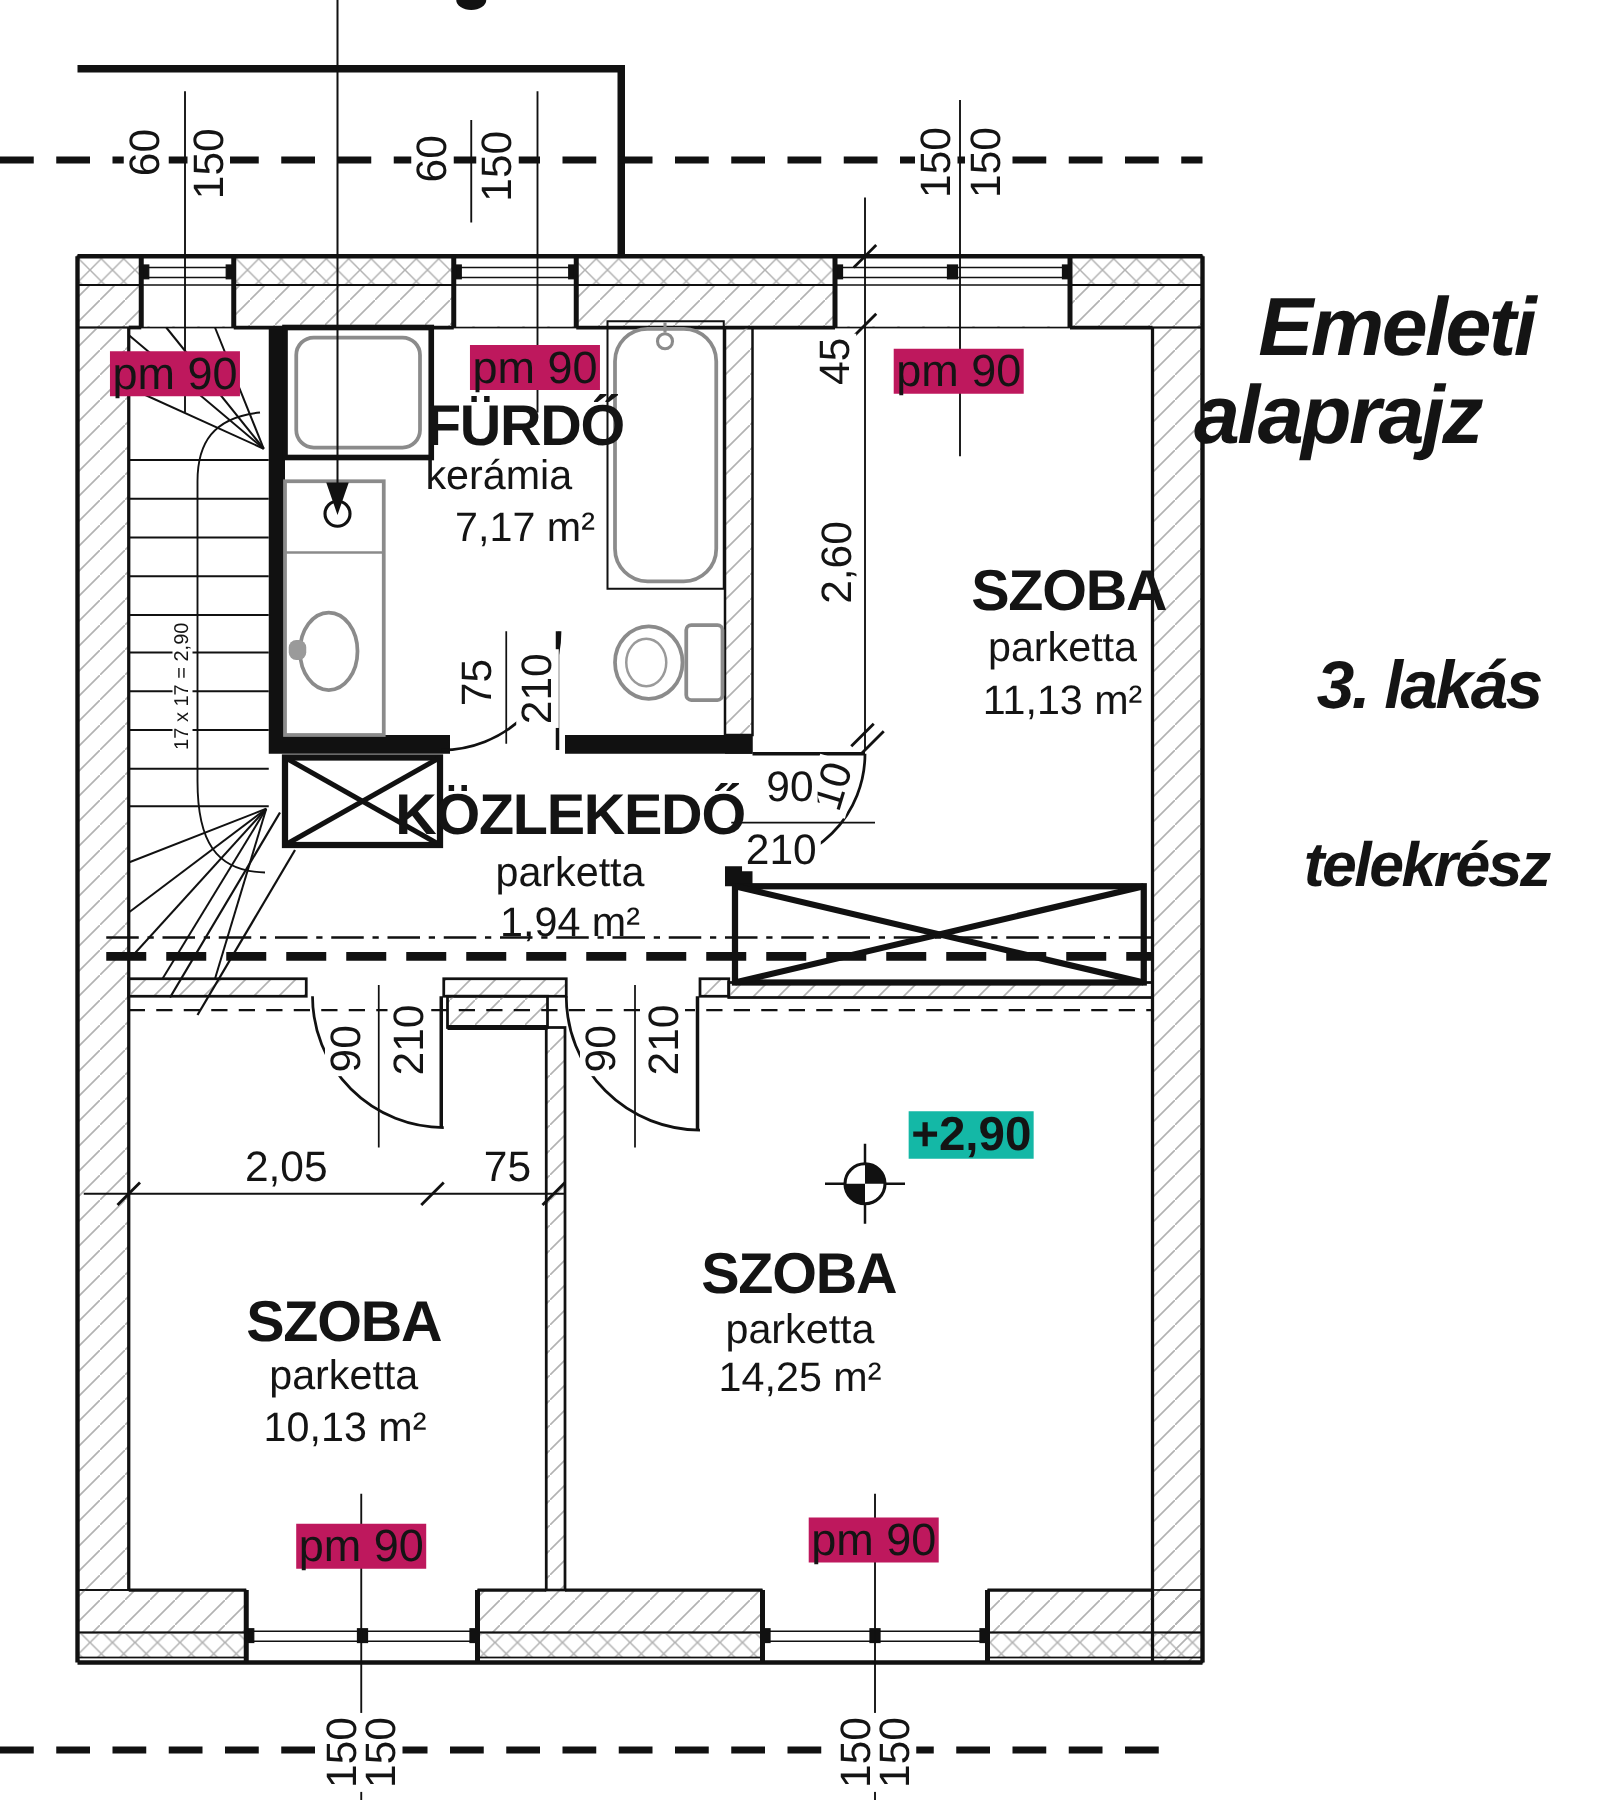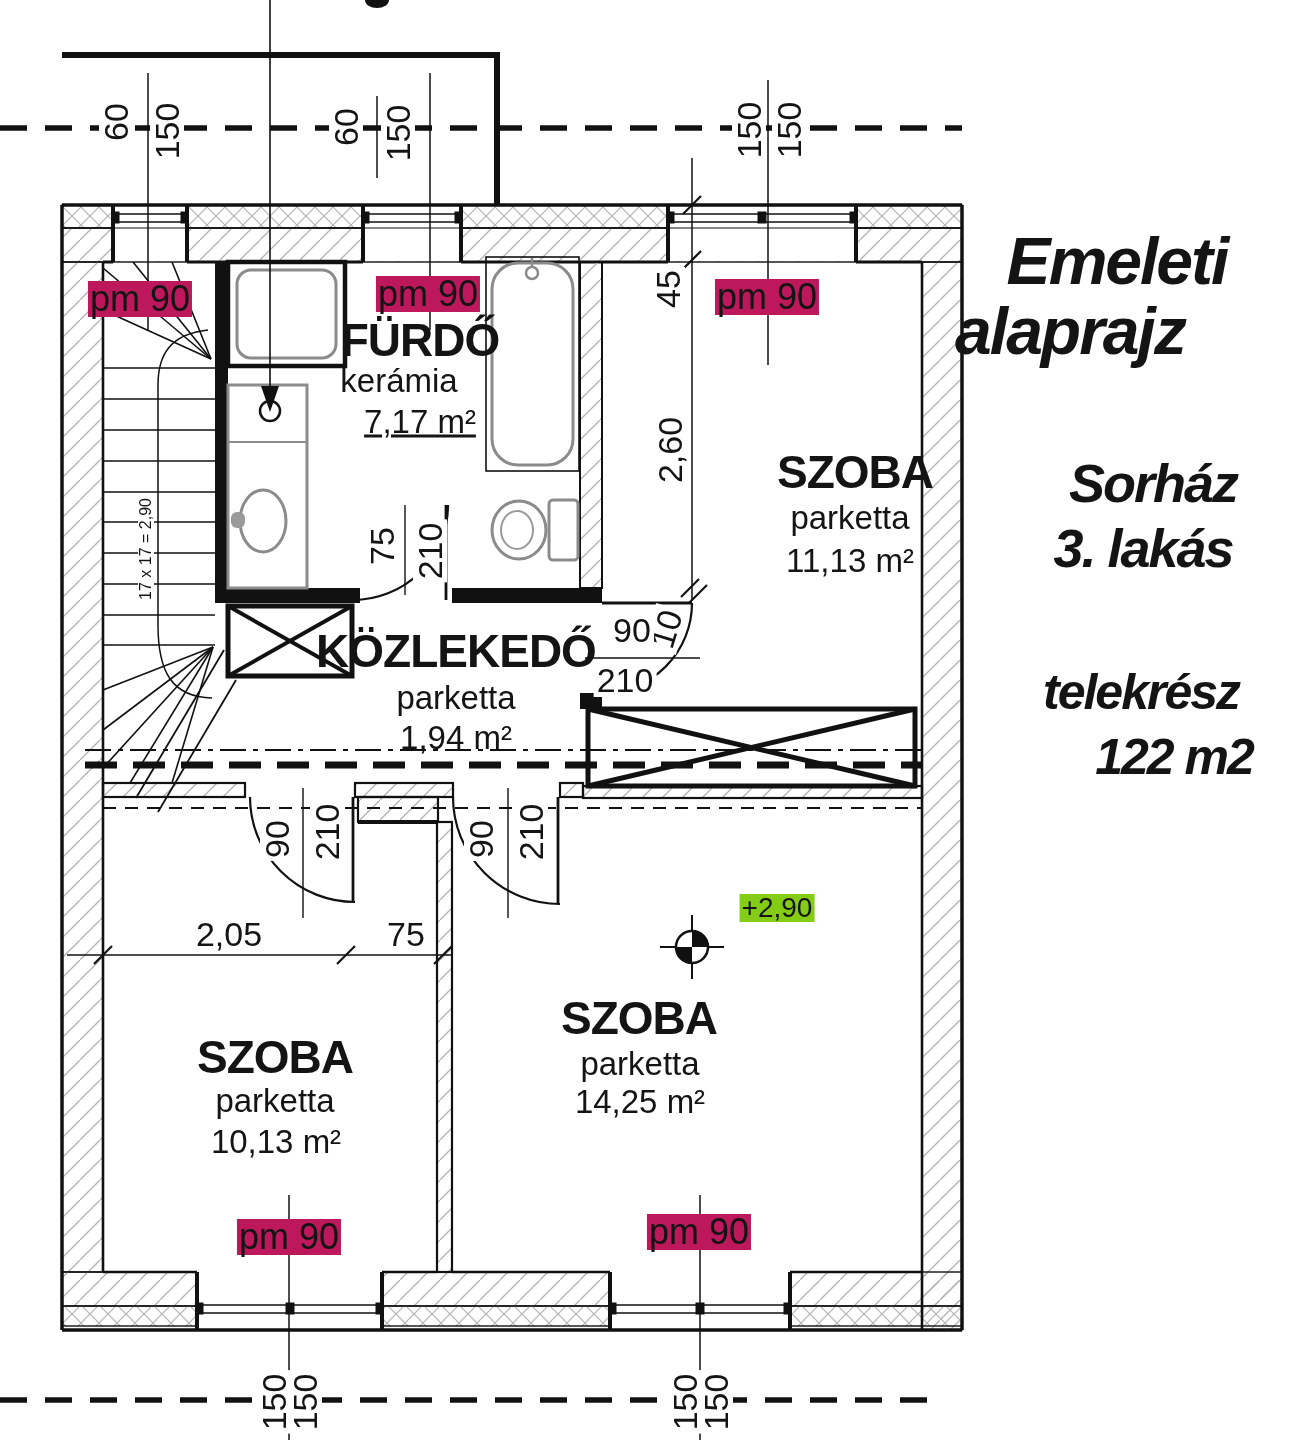--- a/index.html
+++ b/index.html
@@ -6,21 +6,21 @@
   #stage{position:relative;width:1289px;height:1440px;background:#fff;overflow:hidden;
          font-family:"Liberation Sans","DejaVu Sans",sans-serif;color:#111;}
   #drawing{position:absolute;left:0;top:0;}
   #labels{position:absolute;left:0;top:0;width:100%;height:100%;pointer-events:none;}
   #labels span{position:absolute;white-space:nowrap;line-height:1;color:#141414;}
   .dim{font-size:34px;background:#fff;padding:0 3px;}
   .pm{font-size:36px;background:#be185d;padding:0 2px;}
   .room-name{font-size:46px;font-weight:bold;letter-spacing:-1px;}
   .room-sub{font-size:33px;}
   .area{font-size:33px;}
-  .big{font-size:28px;background:#84cc16;padding:0 2px;}
+  .big{font-size:38px;background:#14b8a6;padding:0 2px;font-weight:bold;}
   .small{font-size:16px;background:#fff;}
   .title{font-size:66px;font-weight:800;font-style:italic;letter-spacing:-2px;color:#7a322e;}
   .sub{font-size:54px;font-weight:800;font-style:italic;letter-spacing:-2px;color:#151515;}
   .foot{font-size:50px;font-weight:800;font-style:italic;letter-spacing:-2px;color:#151515;}
 </style>
 </head>
 <body>
 
 <div id="stage">
 
@@ -281,21 +281,21 @@
       <span class="dim" style="left: 167px; top: 131px; transform: translate(-50%, -50%) rotate(-90deg);">150</span>
       <span class="dim" style="left: 346px; top: 127px; transform: translate(-50%, -50%) rotate(-90deg);">60</span>
       <span class="dim" style="left: 398px; top: 133px; transform: translate(-50%, -50%) rotate(-90deg);">150</span>
       <span class="dim" style="left: 749px; top: 130px; transform: translate(-50%, -50%) rotate(-90deg);">150</span>
       <span class="dim" style="left: 789px; top: 130px; transform: translate(-50%, -50%) rotate(-90deg);">150</span>
       <span class="pm" style="left: 140px; top: 299px; transform: translate(-50%, -50%);">pm 90</span>
       <span class="pm" style="left: 428px; top: 294px; transform: translate(-50%, -50%);">pm 90</span>
       <span class="pm" style="left: 767px; top: 297px; transform: translate(-50%, -50%);">pm 90</span>
       <span class="room-name" style="left: 420px; top: 340px; transform: translate(-50%, -50%);">FÜRDŐ</span>
       <span class="room-sub" style="left: 399px; top: 380px; transform: translate(-50%, -50%);">kerámia</span>
-      <span class="area" style="left: 420px; top: 421px; transform: translate(-50%, -50%); text-decoration: underline;">7,17 m²</span>
+      <span class="area" style="left: 420px; top: 421px; transform: translate(-50%, -50%);">7,17 m²</span>
       <span class="dim" style="left: 668px; top: 289px; transform: translate(-50%, -50%) rotate(-90deg);">45</span>
       <span class="dim" style="left: 670px; top: 450px; transform: translate(-50%, -50%) rotate(-90deg);">2,60</span>
       <span class="dim" style="left: 666px; top: 629px; transform: translate(-50%, -50%) rotate(-73deg);">10</span>
       <span class="room-name" style="left: 855px; top: 472px; transform: translate(-50%, -50%);">SZOBA</span>
       <span class="room-sub" style="left: 850px; top: 517px; transform: translate(-50%, -50%);">parketta</span>
       <span class="area" style="left: 850px; top: 560px; transform: translate(-50%, -50%);">11,13 m²</span>
       <span class="dim" style="left: 632px; top: 630px; transform: translate(-50%, -50%);">90</span>
       <span class="dim" style="left: 625px; top: 680px; transform: translate(-50%, -50%);">210</span>
       <span class="room-name" style="left: 456px; top: 651px; transform: translate(-50%, -50%);">KÖZLEKEDŐ</span>
       <span class="room-sub" style="left: 456px; top: 697px; transform: translate(-50%, -50%);">parketta</span>
@@ -317,18 +317,16 @@
       <span class="area" style="left: 276px; top: 1141px; transform: translate(-50%, -50%);">10,13 m²</span>
       <span class="pm" style="left: 289px; top: 1237px; transform: translate(-50%, -50%);">pm 90</span>
       <span class="pm" style="left: 699px; top: 1232px; transform: translate(-50%, -50%);">pm 90</span>
       <span class="dim" style="left: 274px; top: 1402px; transform: translate(-50%, -50%) rotate(-90deg);">150</span>
       <span class="dim" style="left: 305px; top: 1402px; transform: translate(-50%, -50%) rotate(-90deg);">150</span>
       <span class="dim" style="left: 685px; top: 1402px; transform: translate(-50%, -50%) rotate(-90deg);">150</span>
       <span class="dim" style="left: 716px; top: 1402px; transform: translate(-50%, -50%) rotate(-90deg);">150</span>
       <span class="small" style="left: 146px; top: 549px; transform: translate(-50%, -50%) rotate(-90deg);">17 x 17 = 2,90</span>
       <span class="title" style="left: 1117px; top: 261px; transform: translate(-50%, -50%);">Emeleti</span>
       <span class="title" style="left: 1070px; top: 331px; transform: translate(-50%, -50%);">alaprajz</span>
-      <span class="sub" style="left: 1153px; top: 483px; transform: translate(-50%, -50%);">Sorház</span>
       <span class="sub" style="left: 1143px; top: 548px; transform: translate(-50%, -50%);">3. lakás</span>
       <span class="foot" style="left: 1141px; top: 692px; transform: translate(-50%, -50%);">telekrész</span>
-      <span class="foot" style="left: 1174px; top: 757px; transform: translate(-50%, -50%);">122 m2</span>
     </div>
 </div>
 
 </body></html>

